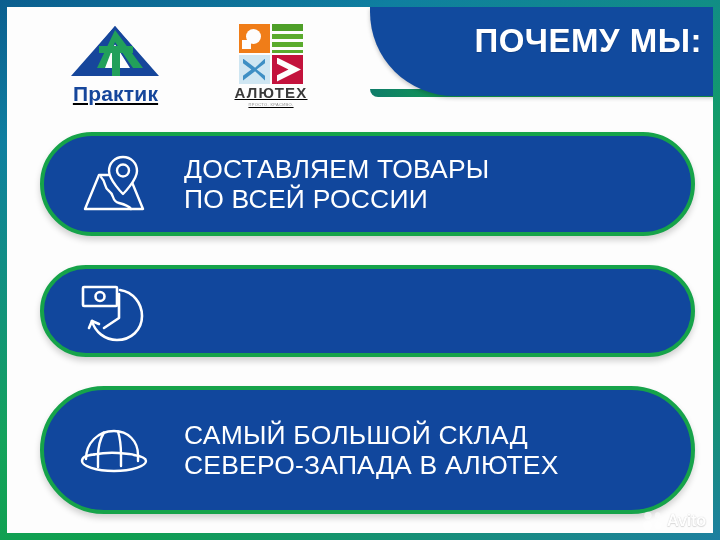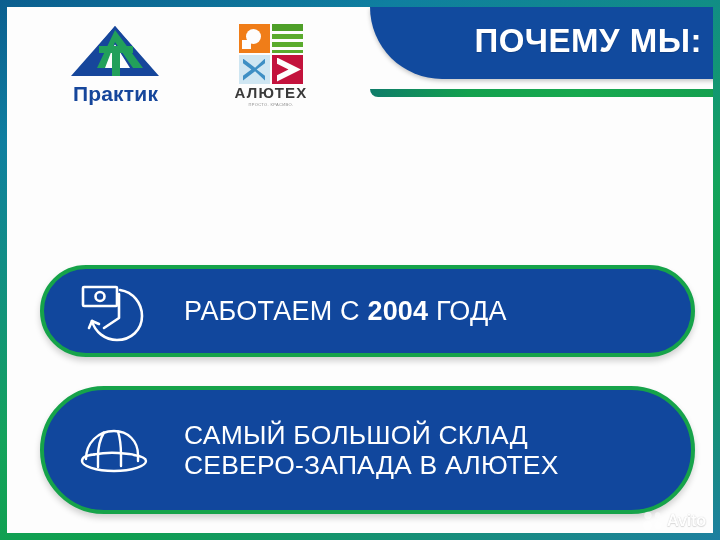--- a/index.html
+++ b/index.html
@@ -15,21 +15,21 @@
   }
   
   .card{
     position:absolute;left:7px;top:7px;right:7px;bottom:7px;
     background:#fdfdfd;
     overflow:hidden;
   }
 
   
   .header{
-    position:absolute;left:363px;top:0px;width:350px;height:72px;
+    position:absolute;left:363px;top:0px;width:350px;height:89px;
     background:#114a9e;
     border-bottom-left-radius:84px;
     box-shadow:0 2px 4px rgba(0,0,0,.22);
     z-index:5;
   }
   .header-underline{
     position:absolute;left:363px;top:82px;width:350px;height:8px;
     background:linear-gradient(90deg,#0f7c6a 0%,#14a14f 28%,#18a94f 60%,#15a050 100%);
     border-bottom-left-radius:84px;
     z-index:4;
@@ -43,20 +43,21 @@
     letter-spacing:.5px;
     white-space:nowrap;
     text-shadow:0 1px 1px rgba(0,0,0,.18);
   }
 
   
   .logos{
     position:absolute;left:0;top:8px;width:363px;height:100px;
     display:flex;align-items:center;justify-content:center;gap:73px;
     z-index:6;
+    text-decoration:underline;
   }
   .logo{display:flex;flex-direction:column;align-items:center;}
 
   
   .praktik-mark{width:92px;height:56px;display:block;}
   .praktik-word{
     margin-top:2px;
     color:#16469b;font-weight:bold;font-size:21px;letter-spacing:.2px;
   }
 
@@ -171,33 +172,44 @@
           </div>
           <div class="al-cell al-bl"></div>
           <div class="al-cell al-br"></div>
         </div>
         <div class="alutech-word">АЛЮТЕХ</div>
         <div class="alutech-sub">ПРОСТО. КРАСИВО.</div>
       </div>
 
     </div>
 
+    <div class="pill pill-1">
+      <div class="pill-icon">
+        <svg width="74" height="62" viewBox="0 0 74 62" fill="none" stroke="#ffffff" stroke-width="2.4" stroke-linecap="round" stroke-linejoin="round">
+          <polygon points="22,22 52,22 66,56 8,56"></polygon>
+          <path d="M24 24 C30 30 26 34 32 38 C38 42 34 48 42 50 C48 51.5 52 53 54 56"></path>
+          <path d="M46 4 C54 4 60 10 60 18 C60 27 46 41 46 41 C46 41 32 27 32 18 C32 10 38 4 46 4 Z" fill="#11479d"></path>
+          <circle cx="46" cy="17.5" r="6"></circle>
+        </svg>
+      </div>
+      <div class="pill-text">ДОСТАВЛЯЕМ ТОВАРЫ
+ПО ВСЕЙ РОССИИ</div>
+    </div>
 
     <div class="pill pill-2">
       <div class="pill-icon">
         <svg width="70" height="62" viewBox="0 0 70 62" fill="none" stroke="#ffffff" stroke-width="2.6" stroke-linecap="round" stroke-linejoin="round">
           <rect x="4" y="7" width="34" height="19" rx="1"></rect>
           <circle cx="21" cy="16.5" r="4.5"></circle>
           <path d="M41 10 C54 12 63 23 63 36 C63 50 52 60 38 60 C26 60 16 52 13 41"></path>
           <path d="M40 14 L40 38 L25 48"></path>
           <path d="M13 41 L20 44"></path>
           <path d="M13 41 L10 48"></path>
         </svg>
       </div>
-      <div class="pill-text"><span>РАБОТАЕМ С </span><b>2004</b><span> ГОДА</span></div>
     </div>
 
     <div class="pill pill-3">
       <div class="pill-icon">
         <svg width="80" height="58" viewBox="0 0 80 58" fill="none" stroke="#ffffff" stroke-width="2.4" stroke-linecap="round" stroke-linejoin="round">
           <path d="M12 38 C12 22 24 10 40 10 C54 10 64 20 64 34 L64 40"></path>
           <path d="M8 40 C8 45 22 50 40 50 C58 50 72 45 72 40 C72 37 66 35 60 34"></path>
           <path d="M8 40 C8 36 14 34 20 33.5"></path>
           <path d="M30 11.5 C26 18 24 27 24 36 L24 46"></path>
           <path d="M44 10.5 C46 17 47 26 47 34 L47 45"></path>

